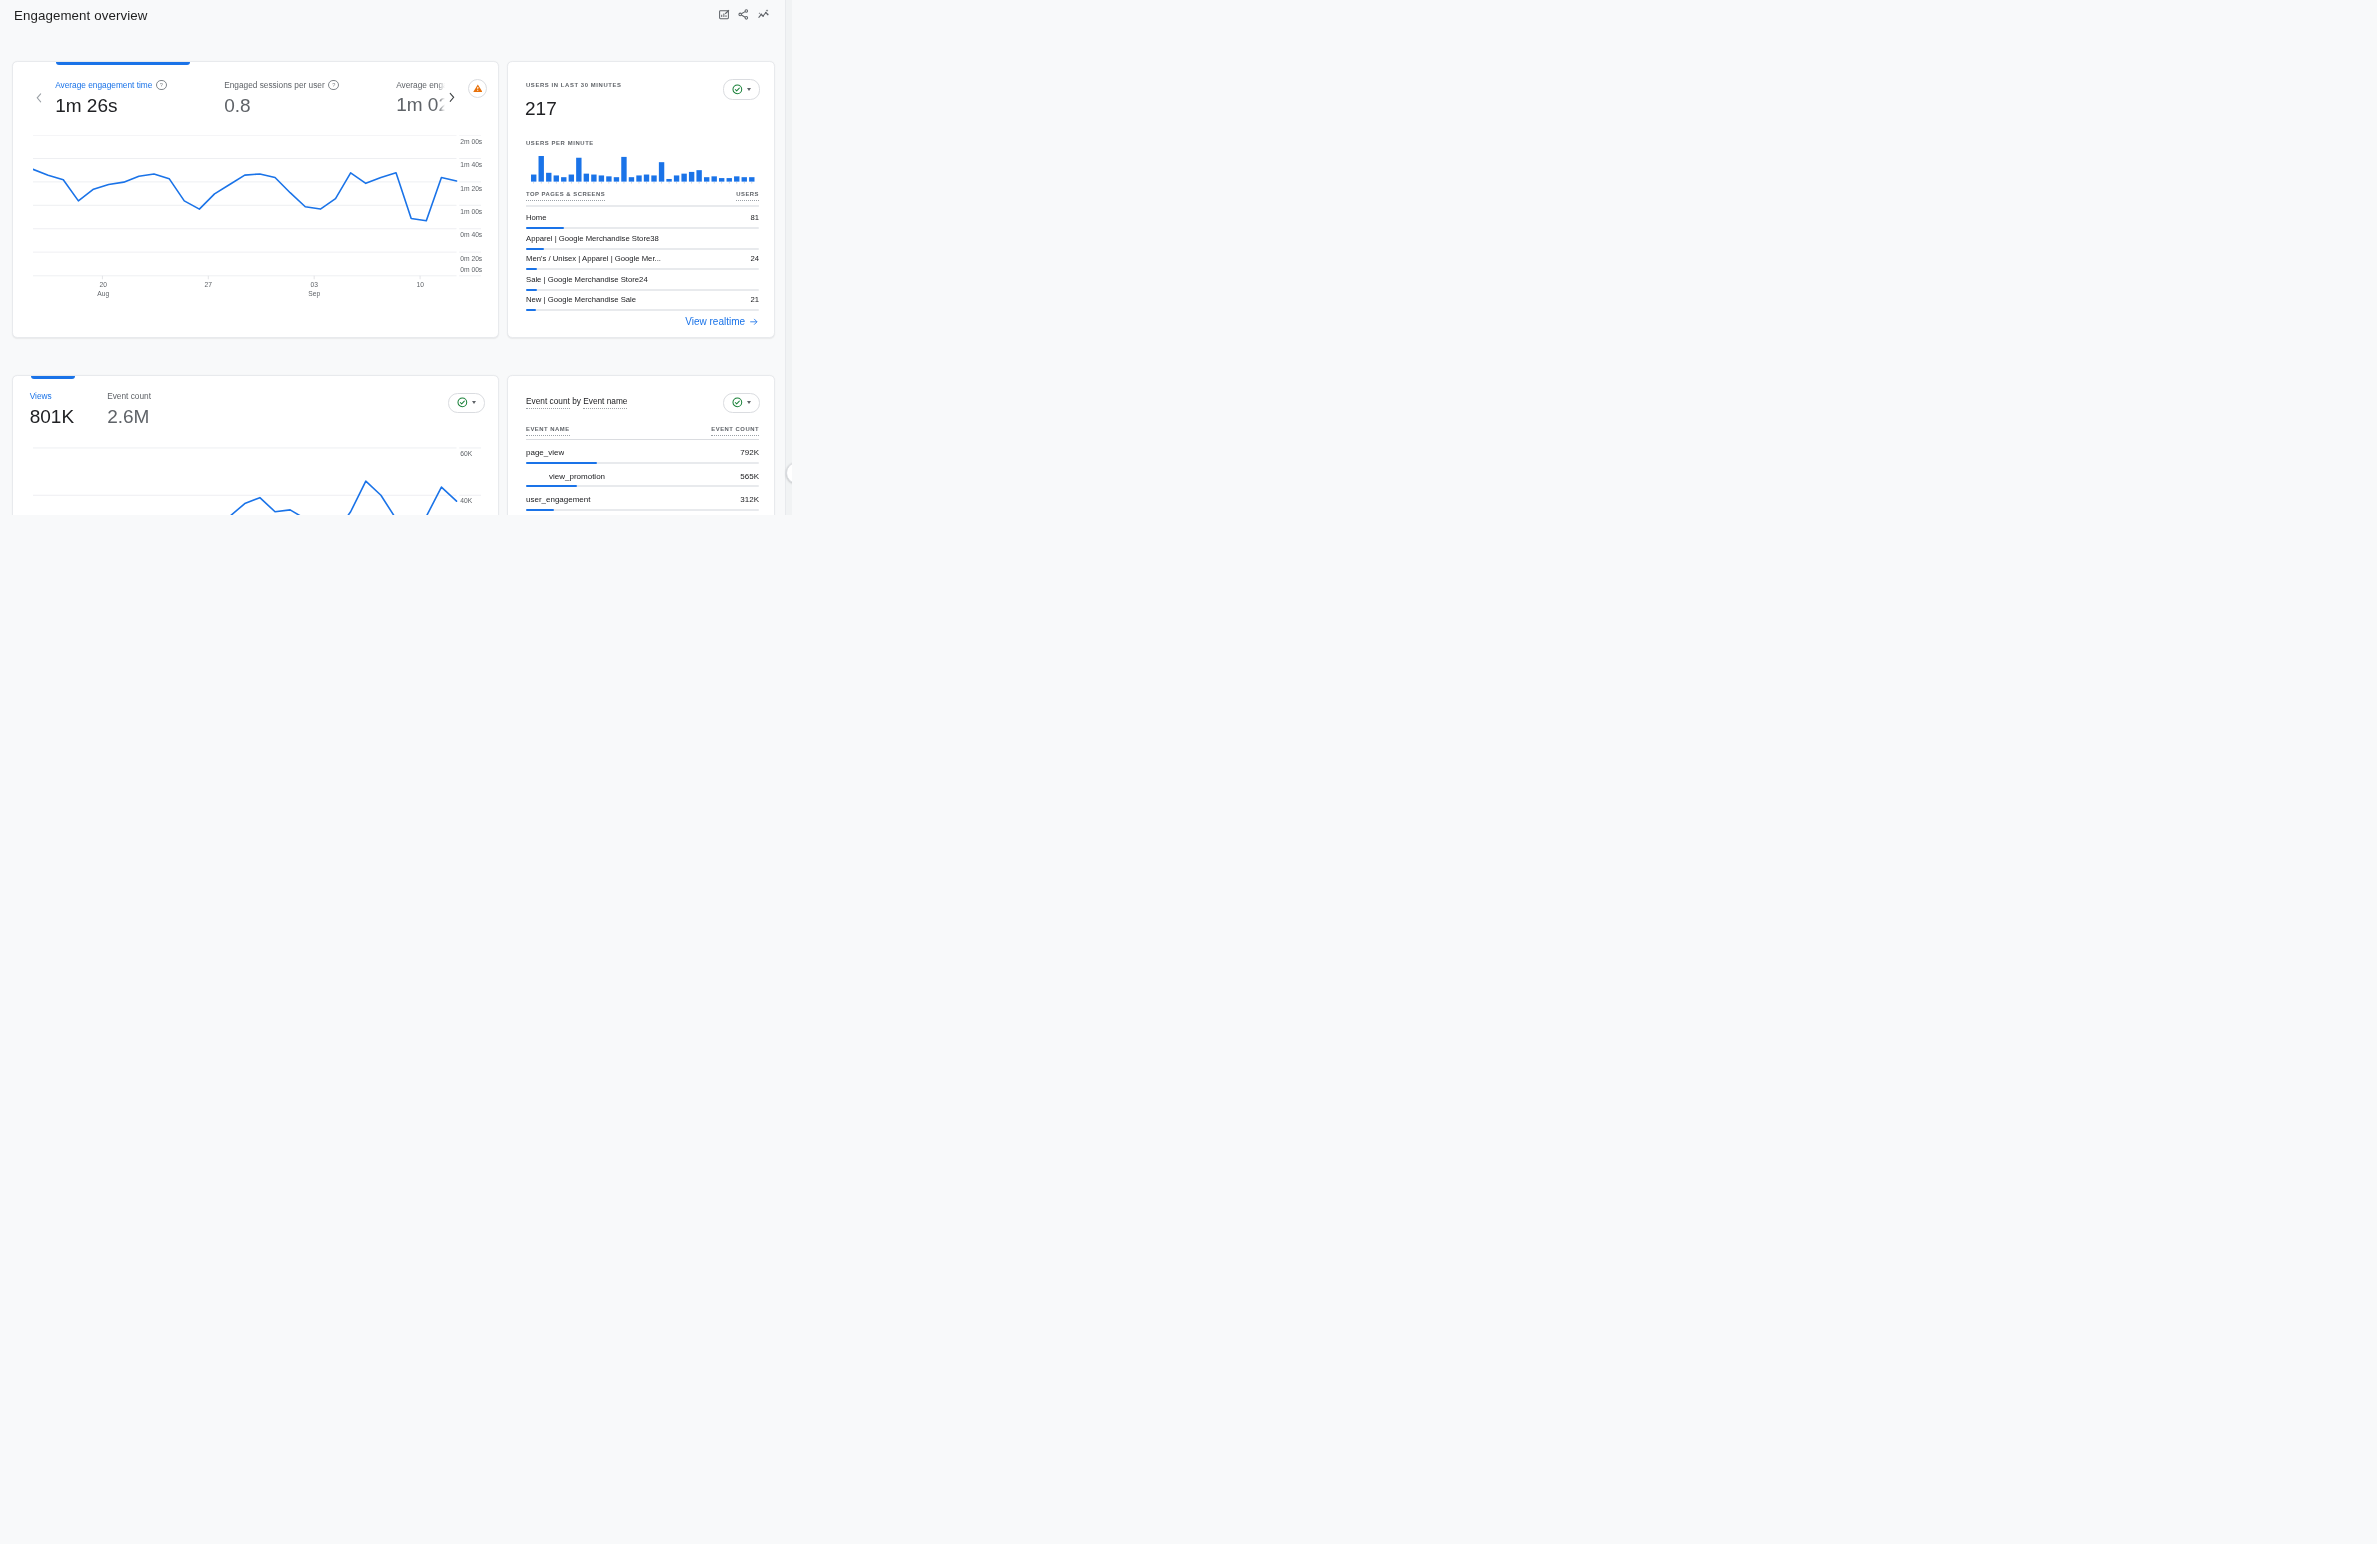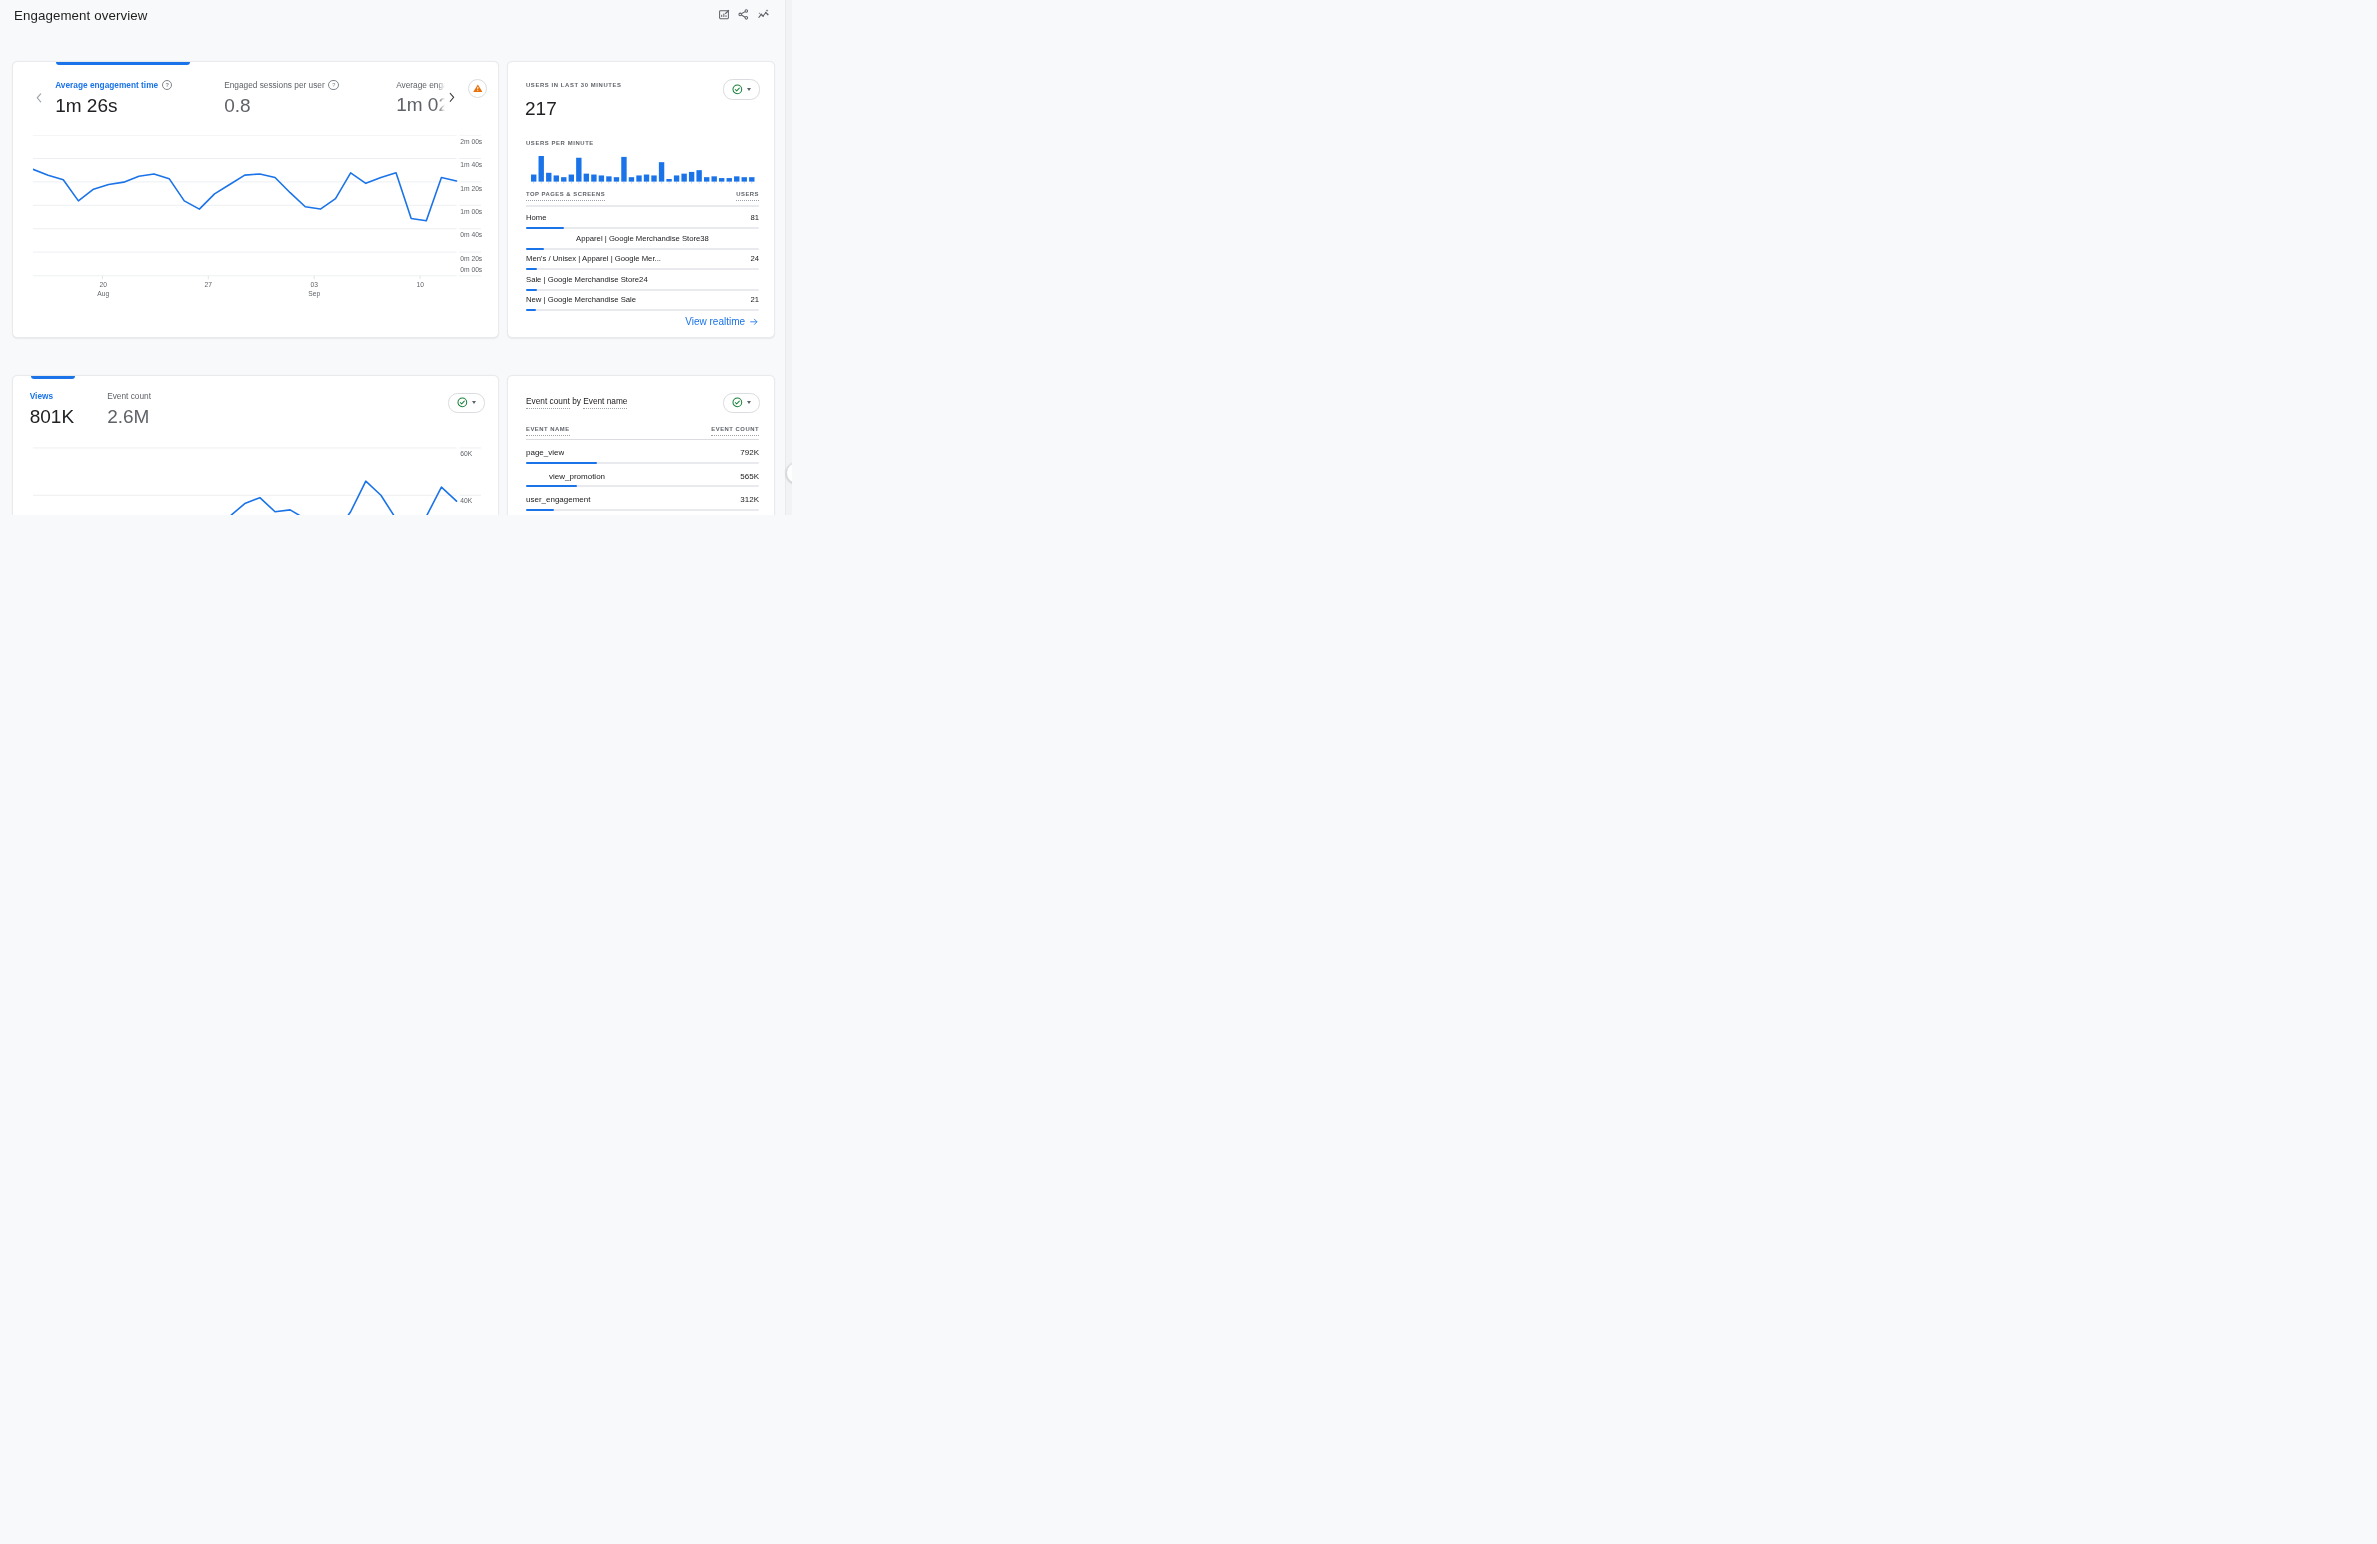--- a/index.html
+++ b/index.html
@@ -5,21 +5,21 @@
   html,body{margin:0;padding:0;background:#f8f9fa;font-family:"Liberation Sans",sans-serif;}
   .page{position:relative;width:792px;height:515px;background:#f8f9fa;overflow:hidden;}
   .abs{position:absolute;}
   .card{position:absolute;background:#fff;border:0.5px solid #e8eaed;border-radius:5.3px;
         box-shadow:0 0.5px 1.1px rgba(60,64,67,.08);}
   .page-title{left:14px;top:8px;font-size:13.3px;color:#1f1f1f;letter-spacing:0.1px;}
   .hdr-btn{width:14px;height:14px;top:7px;color:#5f6368;cursor:pointer;background:none;border:none;padding:0;}
   .hdr-btn svg{width:12.8px;height:12.8px;display:block;}
   .tab-indicator{position:absolute;top:0;height:2.7px;background:#1a73e8;border-radius:0 0 3.2px 3.2px;}
   .metric-label{font-size:8.3px;color:#5f6368;white-space:nowrap;display:flex;align-items:center;gap:3.7px;}
-  .metric-label.active{color:#1a73e8;font-weight:bold;}
+  .metric-label.active{color:#1a73e8;}
   .metric-value{font-size:19px;color:#202124;margin-top:4.8px;white-space:nowrap;}
   .metric-value.inactive{color:#5f6368;}
   .help{display:inline-flex;align-items:center;justify-content:center;width:8.5px;height:8.5px;border:0.7px solid #80868b;
         border-radius:50%;font-size:5.6px;color:#80868b;flex:0 0 auto;}
   .chev{background:none;border:none;padding:0;font-size:0;cursor:pointer;}
   .overline{font-size:5.9px;letter-spacing:0.6px;color:#5f6368;font-weight:bold;}
   .bignum{font-size:19px;color:#202124;}
   .pill{position:absolute;width:35px;height:18.6px;border:0.5px solid #dadce0;border-radius:9.6px;background:#fff;
         display:flex;align-items:center;justify-content:center;gap:4.3px;cursor:pointer;}
   .caret{width:0;height:0;border-left:2.7px solid transparent;border-right:2.7px solid transparent;border-top:3.2px solid #5f6368;}
@@ -243,21 +243,21 @@
     </div>
 
     <div class="abs" style="left:18px;top:151px;width:233px;display:flex;justify-content:space-between;">
       <span class="trow-name">Home</span>
         <span class="trow-val">81</span>
     </div>
     <div class="track" style="left:18px;top:165px;width:233px;">
         <div class="fill" style="width: 16.36%;"></div>
       </div>
 
-    <div class="abs" style="left:18px;top:172px;width:233px;display:flex;justify-content:center;">
+    <div class="abs" style="left:18px;top:172px;width:233px;display:flex;justify-content:flex-start;">
       <span class="trow-name">Apparel | Google Merchandise Store</span>
         <span class="trow-val">38</span>
     </div>
     <div class="track" style="left:18px;top:186px;width:233px;">
         <div class="fill" style="width: 7.68%;"></div>
       </div>
 
     <div class="abs" style="left:18px;top:192px;width:233px;display:flex;justify-content:space-between;">
       <span class="trow-name">Men's / Unisex | Apparel | Google Mer...</span>
         <span class="trow-val">24</span>

